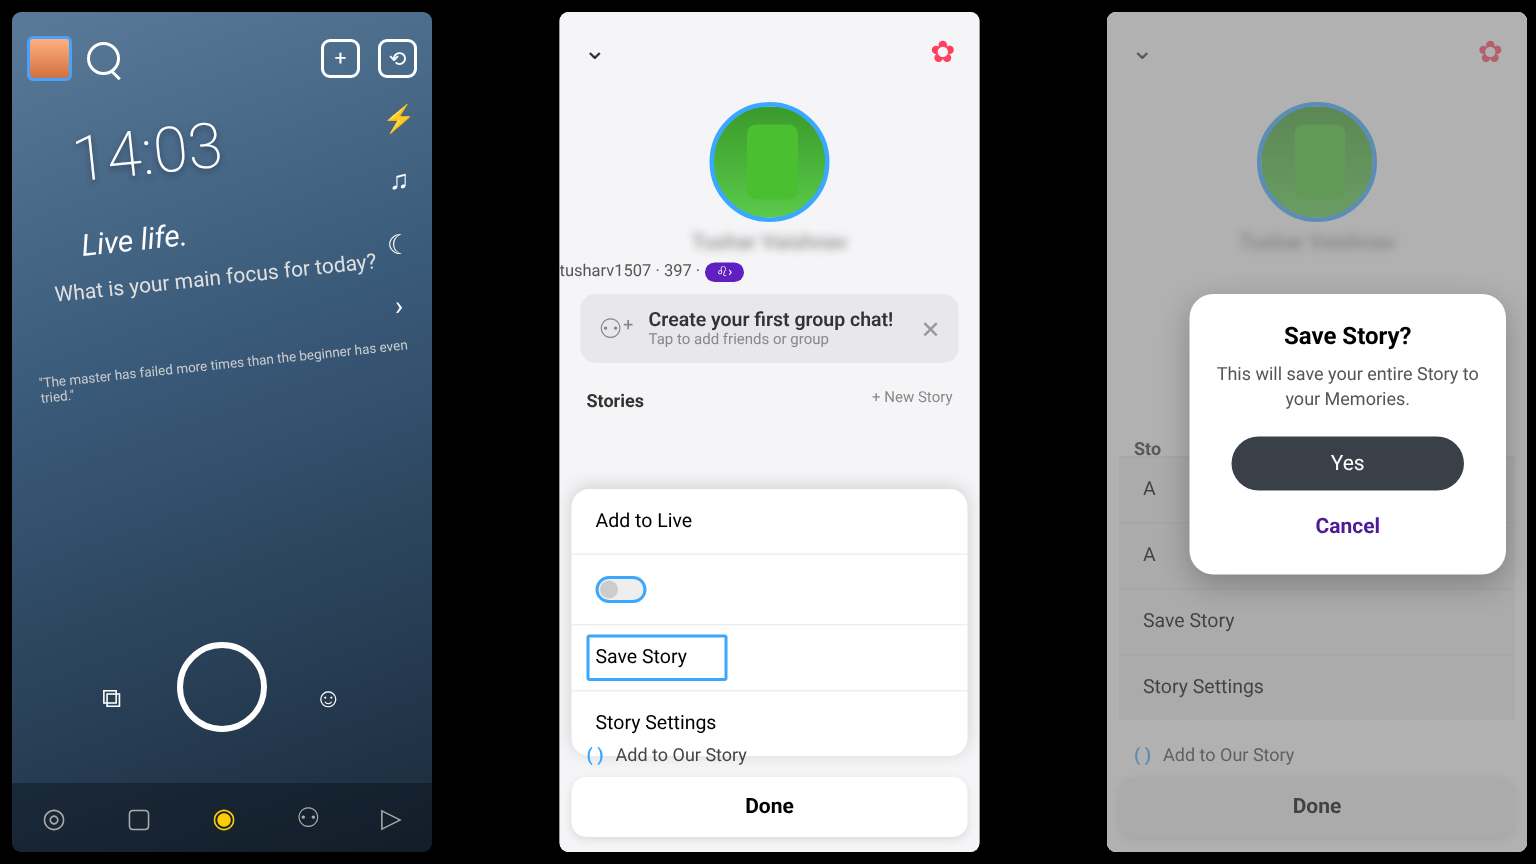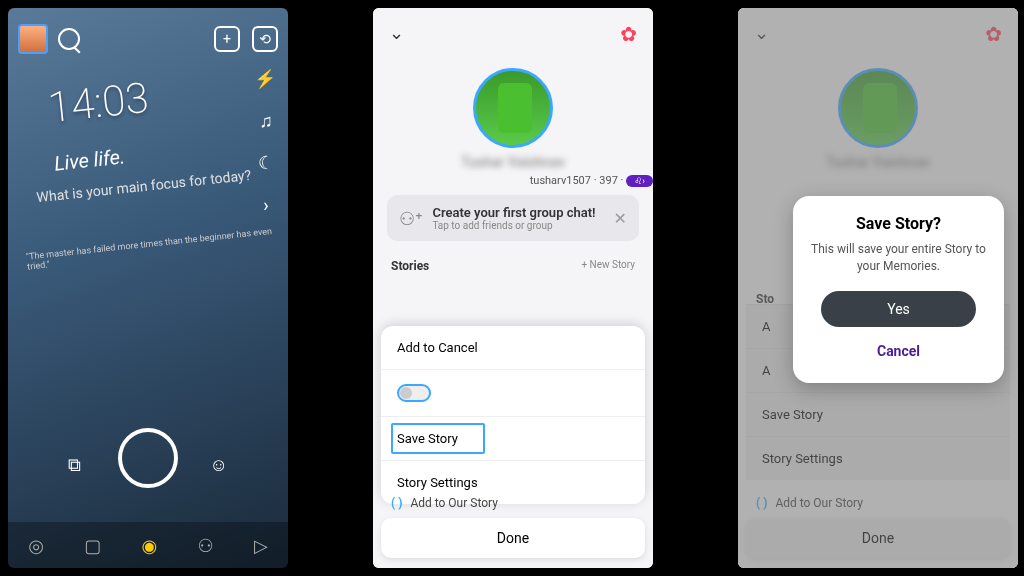--- a/index.html
+++ b/index.html
@@ -30,36 +30,36 @@
   .nav-icon.active { color:#ffcc00; }
 
   
   .profile-bg { background:#f5f5f7; width:100%; height:100%; position:relative; }
   .p-top { display:flex; justify-content:space-between; padding:14px 16px; }
   .chev { font-size:18px; color:#333; }
   .gear { color:#ff4060; font-size:20px; }
   .p-avatar { width:80px; height:80px; border-radius:50%; border:3px solid #3aa8ff; margin:8px auto 6px; background:linear-gradient(#3a9a2a,#5aca4a); position:relative; overflow:hidden;}
   .p-avatar::after { content:""; position:absolute; left:22px; top:12px; width:34px; height:50px; background:#4ac030; border-radius:6px; }
   .p-name { text-align:center; color:#999; font-size:14px; font-weight:600; filter:blur(3px); }
-  .p-sub { text-align:right; font-size:11px; color:#555; margin:4px 0 8px; }
+  .p-sub { text-align:left; font-size:11px; color:#555; margin:4px 0 8px; }
   .pill { display:inline-block; background:#6020c0; color:#fff; border-radius:10px; padding:1px 8px; font-size:9px; }
   .card { margin:8px 14px; background:#e8e8ec; border-radius:10px; padding:10px 12px; display:flex; align-items:center; gap:10px; }
   .card-title { font-size:13px; font-weight:600; color:#333; }
   .card-sub { font-size:10px; color:#888; }
   .card-close { margin-left:auto; color:#999; }
   .sec-head { display:flex; justify-content:space-between; padding:10px 18px 6px; font-size:12px; font-weight:700; color:#333;}
   .new-story { font-size:10px; color:#888; font-weight:400;}
   .sheet { position:absolute; left:8px; right:8px; bottom:64px; background:#fff; border-radius:12px; box-shadow:0 -2px 12px rgba(0,0,0,0.15); overflow:hidden;}
   .sheet-item { padding:14px 16px; font-size:13px; border-top:1px solid #eee; display:flex; align-items:center; justify-content:space-between; }
   .sheet-item:first-child { border-top:none; }
   .sheet-item.hilite { position:relative; }
   .sheet-item.hilite::before { content:""; position:absolute; left:10px; top:6px; bottom:6px; width:90px; border:2px solid #3aa8ff; border-radius:2px; }
   .toggle { width:34px; height:18px; border:2px solid #3aa8ff; border-radius:10px; background:#eee; position:relative;}
   .toggle::after { content:""; position:absolute; left:1px; top:1px; width:12px; height:12px; background:#ccc; border-radius:50%; }
-  .done-btn { position:absolute; left:8px; right:8px; bottom:10px; background:#fff; border-radius:10px; text-align:center; padding:12px; font-size:14px; font-weight:400; box-shadow:0 2px 6px rgba(0,0,0,0.1);}
+  .done-btn { position:absolute; left:8px; right:8px; bottom:10px; background:#fff; border-radius:10px; text-align:center; padding:12px; font-size:14px; font-weight:700; box-shadow:0 2px 6px rgba(0,0,0,0.1);}
   .below-row { padding:8px 18px; font-size:12px; color:#444; display:flex; align-items:center; gap:8px;}
   .below-row .ico { color:#3aa8ff; font-weight:700; }
 
   
   .overlay { position:absolute; inset:0; background:rgba(120,120,120,0.55); }
   .dialog { position:absolute; left:14px; right:14px; top:188px; background:#fff; border-radius:16px; padding:18px 16px; text-align:center; box-shadow:0 6px 20px rgba(0,0,0,0.25);margin-left:41px;}
   .dlg-title { font-size:16px; font-weight:700; margin-bottom:8px; }
   .dlg-body { font-size:12px; color:#555; margin-bottom:16px; line-height:1.4;}
   .dlg-yes { background:#3a4048; color:#fff; border-radius:22px; padding:10px; font-weight:400; font-size:14px; margin:0 12px 10px;}
   .dlg-cancel { font-size:14px; font-weight:700; color:#4c1d95; padding:6px;}
@@ -121,21 +121,21 @@
       </div>
       <div class="card-close">✕</div>
     </div>
     <div class="sec-head">
       <span>Stories</span>
       <span class="new-story">+  New Story</span>
     </div>
 
     <div class="sheet">
       <div class="sheet-item">
-          <span>Add to Cancel</span>
+          <span>Add to Live</span>
         </div>
       <div class="sheet-item">
         <div class="toggle"></div>
       </div>
       <div class="sheet-item hilite">
           <span>Save Story</span>
         </div>
       <div class="sheet-item">
           <span>Story Settings</span>
         </div>

